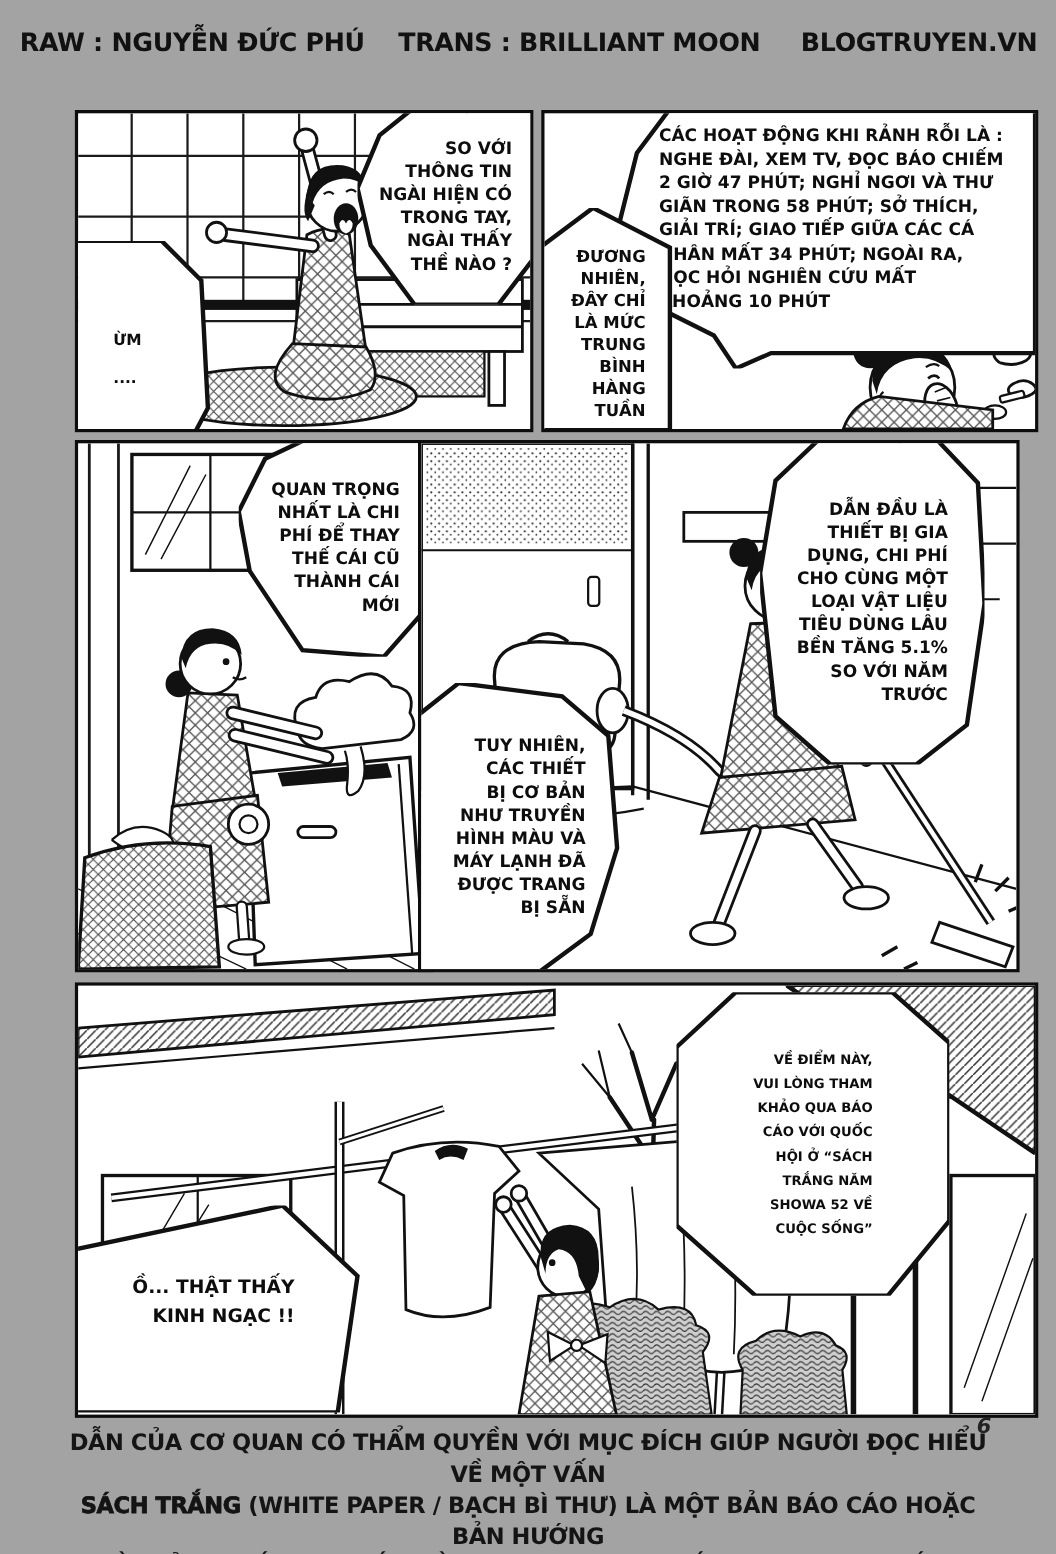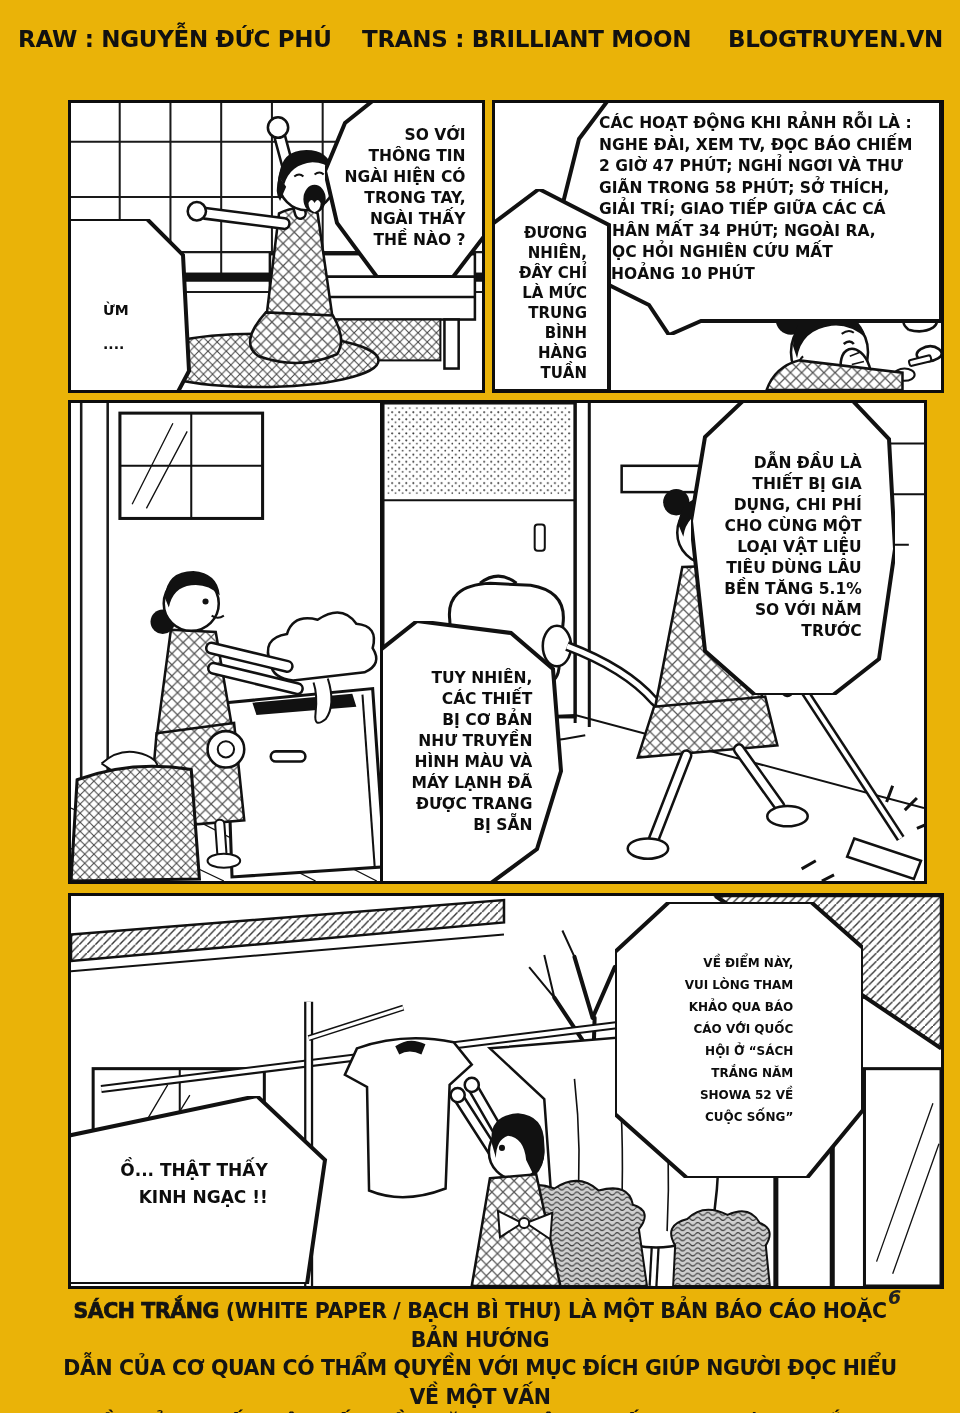--- a/index.html
+++ b/index.html
@@ -1,16 +1,16 @@
 <!DOCTYPE html>
 <html><head>
 <meta charset="utf-8">
 <style>
   html,body{margin:0;padding:0;background:#e8e8e8;}
-  .page{position:relative;width:960px;height:1413px;background:#eab308;overflow:hidden;
+  .page{position:relative;width:960px;height:1413px;background:#a3a3a3;overflow:hidden;
         font-family:"DejaVu Sans",sans-serif;color:#111;}
   .hdr{position:absolute;top:28px;font:700 23px/1 "DejaVu Sans",sans-serif;letter-spacing:-0.3px;white-space:nowrap;}
   .panel{position:absolute;background:#fff;border:3px solid #0d0d0d;overflow:hidden;}
   .art{position:absolute;left:0;top:0;width:100%;height:100%;}
   .bubble{position:absolute;}
   .bubble svg{position:absolute;left:0;top:0;width:100%;height:100%;overflow:hidden;}
   .b-txt{position:absolute;inset:0;display:flex;flex-direction:column;justify-content:center;align-items:center;
          text-align:right;white-space:pre-line;font:700 15.5px/21px "DejaVu Sans",sans-serif;color:#0d0d0d;}
   .t-left{align-items:flex-start;text-align:left;}
   .b21t{justify-content:flex-start;padding:14px 8px 0 48px;line-height:21.5px;}
@@ -198,20 +198,31 @@
         <circle cx="132" cy="196" r="3" fill="#111"></circle>
         <path d="M138 210 q6 4 12 0" stroke="#111" stroke-width="2" fill="none"></path>
       </g>
       <circle cx="152" cy="342" r="18" fill="#fff" stroke="#111" stroke-width="2.5"></circle>
       <circle cx="152" cy="342" r="8" fill="none" stroke="#111" stroke-width="2"></circle>
       <g>
         <path d="M30 356 q20 -18 44 -8 q18 8 6 20 q-24 8 -50 -12" fill="#fff" stroke="#111" stroke-width="2"></path>
         <path d="M6 372 Q60 352 118 362 L126 470 L0 472 Z" fill="url(#pat-hatch)" stroke="#111" stroke-width="3"></path>
       </g>
     </svg>
+    <div class="bubble" style="left:146px;top:-4px;width:176px;height:198px">
+      <svg viewBox="0 0 176 198" preserveAspectRatio="none">
+        <polygon points="0,66 24,18 62,0 176,0 176,148 132,198 58,192 10,120" fill="#fff" stroke="#111" stroke-width="4"></polygon>
+      </svg>
+      <div class="b-txt">QUAN TRỌNG
+NHẤT LÀ CHI
+PHÍ ĐỂ THAY
+THẾ CÁI CŨ
+THÀNH CÁI
+MỚI</div>
+    </div>
   </section>
 
   <section class="panel" style="left:380px;top:400px;width:541px;height:478px">
     <svg class="art" viewBox="0 0 535 472" preserveAspectRatio="none">
       <g>
         <rect x="0" y="0" width="190" height="310" fill="#fff" stroke="#111" stroke-width="3"></rect>
         <rect x="4" y="4" width="182" height="86" fill="url(#pat-dots)"></rect>
         <path d="M0 96H190" stroke="#111" stroke-width="2" fill="none"></path>
         <rect x="150" y="120" width="10" height="26" rx="3" fill="#fff" stroke="#111" stroke-width="2"></rect>
       </g>
@@ -361,21 +372,21 @@
     <div class="bubble" style="left:-4px;top:200px;width:364px;height:188px">
       <svg viewBox="0 0 364 188" preserveAspectRatio="none">
         <polygon points="0,40 190,0 258,64 240,188 0,188" fill="#fff" stroke="#111" stroke-width="4"></polygon>
       </svg>
       <div class="b-txt b52t">Ồ... THẬT THẤY
 KINH NGẠC !!</div>
     </div>
   </section>
 
   <div class="footer">
+    <div>DẪN CỦA CƠ QUAN CÓ THẨM QUYỀN VỚI MỤC ĐÍCH GIÚP NGƯỜI ĐỌC HIỂU VỀ MỘT VẤN</div>
     <div><span class="ft-term">SÁCH TRẮNG</span><span> (WHITE PAPER / BẠCH BÌ THƯ)  LÀ MỘT BẢN BÁO CÁO HOẶC BẢN HƯỚNG</span></div>
-    <div>DẪN CỦA CƠ QUAN CÓ THẨM QUYỀN VỚI MỤC ĐÍCH GIÚP NGƯỜI ĐỌC HIỂU VỀ MỘT VẤN</div>
     <div>ĐỀ, GIẢI QUYẾT MỘT VẤN ĐỀ HOẶC RA MỘT QUYẾT ĐỊNH.   SÁCH TRẮNG THƯỜNG ĐƯỢC</div>
 
   </div>
 
   <div class="pageno">6</div>
 
 </div>
 
 </body></html>

